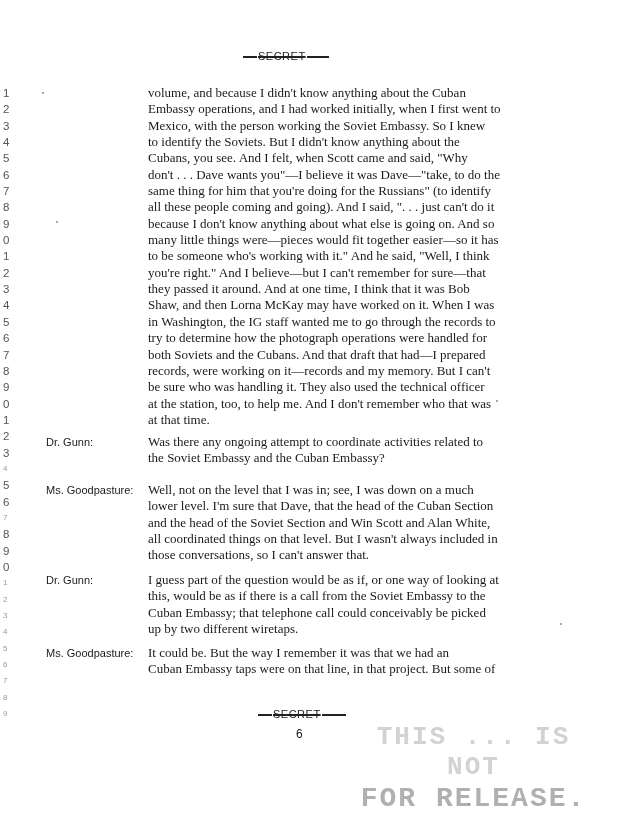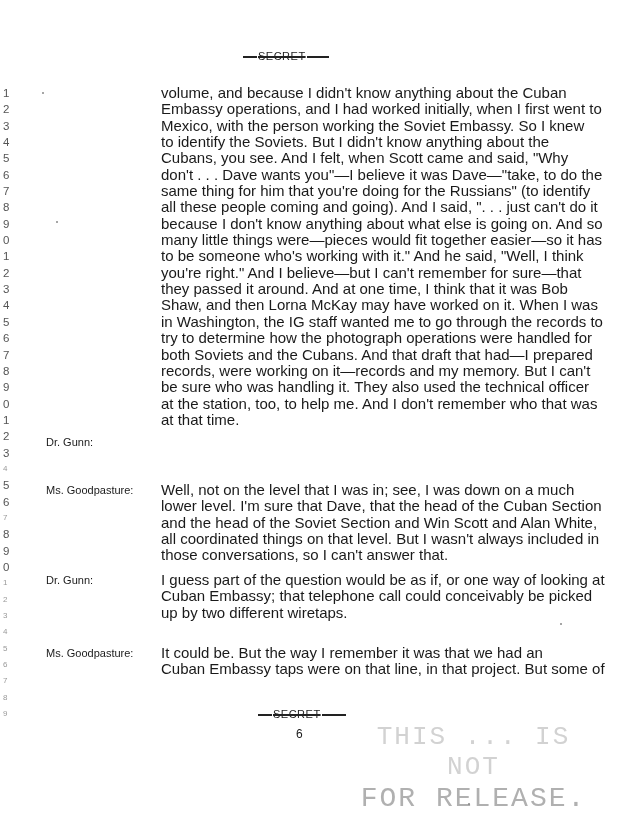--- a/index.html
+++ b/index.html
@@ -21,36 +21,36 @@
   .classif-bottom { left: 258px; top: 708px; }
   .classif-bottom::before { width: 14px; margin-right: 1px; }
   .classif-bottom::after { width: 24px; margin-left: 1px; }
   .pagenum { position: absolute; left: 296px; top: 727px; font-size: 12px; }
 
   .linenums { position: absolute; left: 3px; top: 85px; width: 14px; font-size: 11.5px; color: #555; }
   .linenums div { height: 16.35px; line-height: 16.35px; }
   .linenums .faint { color: #999; font-size: 8px; }
   .speaker { position: absolute; left: 46px; font-size: 11px; line-height: 16.35px; white-space: nowrap; }
   .para {
-    position: absolute; left: 161px; width: 420px; font-size: 15px; line-height: 16.35px;
+    position: absolute; left: 148px; width: 420px; font-size: 13px; line-height: 16.35px; font-family: Liberation Serif, serif;
   }
   .para .ln { display: block; white-space: nowrap; }
   .redact {
     display: inline-block; position: relative; height: 11px; vertical-align: -1px;
   }
   .redact .lb, .redact .rb {
     position: absolute; top: 0; width: 5px; height: 11px; border: 2px solid #111;
   }
   .redact .lb { left: 0; border-right: none; }
   .redact .rb { right: 0; border-left: none; }
   .r1 { width: 52px; }
   .r2 { width: 88px; }
   .stamp {
     position: absolute; left: 356px; top: 722px; width: 235px; text-align: center;
-    font-family: "Liberation Mono", monospace; font-weight: normal; color: #bdbdbd;
+    font-family: "Liberation Mono", monospace; font-weight: bold; color: #bdbdbd;
     letter-spacing: 2px;
   }
   .stamp .l1 { font-size: 26px; line-height: 30px; color: #d2d2d2; }
   .stamp .l2 { font-size: 28px; line-height: 34px; color: #b0b0b0; }
   .speck { position: absolute; width: 2px; height: 2px; background: #888; border-radius: 1px; }
 </style>
 </head>
 <body>
 
 <div class="page">
@@ -117,33 +117,38 @@
     <span class="ln">in Washington, the IG staff wanted me to go through the records to</span>
     <span class="ln">try to determine how the photograph operations were handled for</span>
     <span class="ln">both Soviets and the Cubans.  And that draft that had—I prepared</span>
     <span class="ln">records, were working on it—records and my memory.  But I can't</span>
     <span class="ln">be sure who was handling it.  They also used the technical officer</span>
     <span class="ln">at the station, too, to help me.  And I don't remember who that was</span>
     <span class="ln">at that time.</span>
   </div>
 
   <div class="speaker" style="top:434px;">Dr. Gunn:</div>
+  <div class="para" style="top:434px;">
+    <span class="ln">Was there any ongoing attempt to coordinate activities related to</span>
+    <span class="ln">the Soviet Embassy and the Cuban Embassy?</span>
+  </div>
 
   <div class="speaker" style="top:482px;">Ms. Goodpasture:</div>
   <div class="para" style="top:482px;">
     <span class="ln">Well, not on the level that I was in; see, I was down on a much</span>
     <span class="ln">lower level.  I'm sure that Dave, that the head of the Cuban Section</span>
     <span class="ln">and the head of the Soviet Section and Win Scott and Alan White,</span>
     <span class="ln">all coordinated things on that level.  But I wasn't always included in</span>
     <span class="ln">those conversations, so I can't answer that.</span>
   </div>
 
   <div class="speaker" style="top:572px;">Dr. Gunn:</div>
   <div class="para" style="top:572px;">
     <span class="ln">I guess part of the question would be as if, or one way of looking at</span>
+    <span class="ln">this, would be as if there is a call from the Soviet Embassy to the</span>
     <span class="ln">Cuban Embassy; that telephone call could conceivably be picked</span>
     <span class="ln">up by two different wiretaps.</span>
   </div>
 
   <div class="speaker" style="top:645px;">Ms. Goodpasture:</div>
   <div class="para" style="top:645px;">
     <span class="ln">It could be.  But the way I remember it was that we had an</span>
     <span class="ln">Cuban Embassy taps were on that line, in that project.  But some of</span>
   </div>
 

